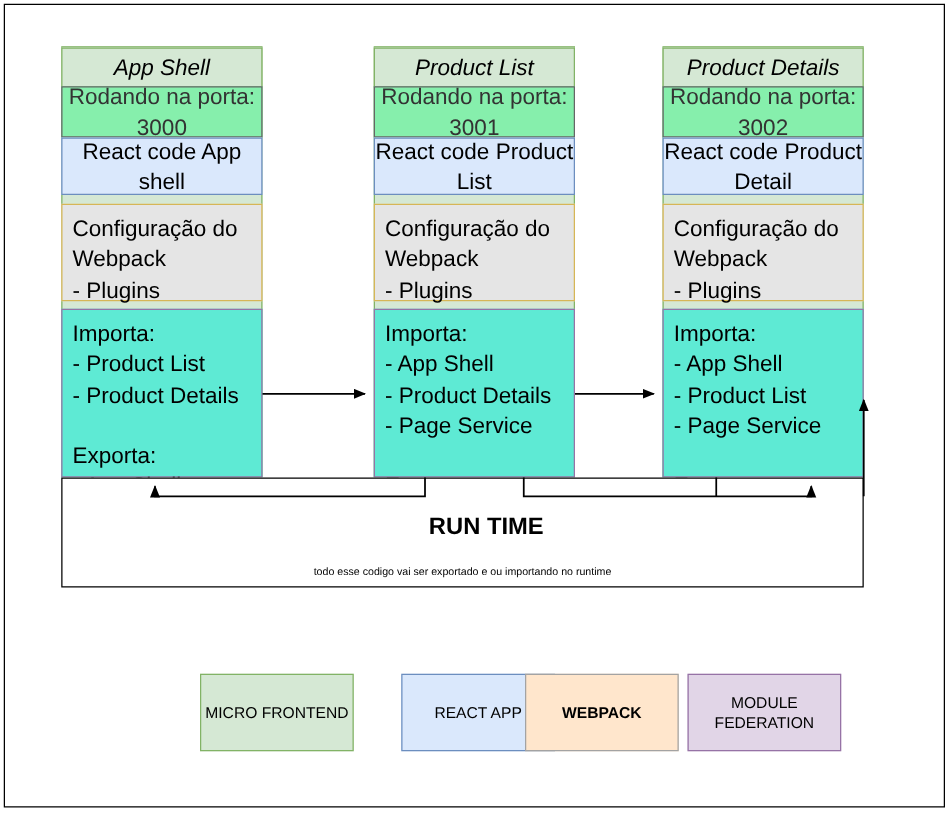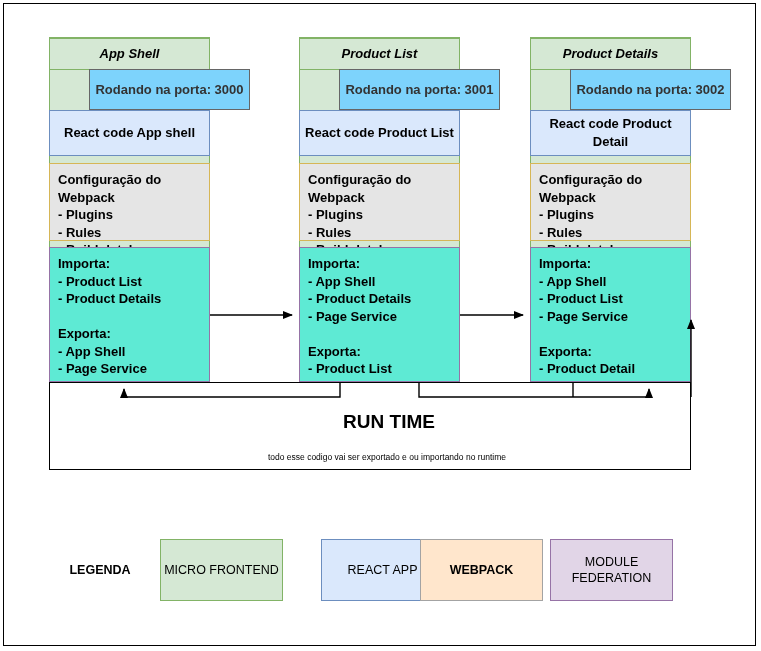--- a/index.html
+++ b/index.html
@@ -2,23 +2,23 @@
 <html><head>
 <meta charset="utf-8">
 <style>
   html,body{margin:0;padding:0;background:#ffffff;}
   body{font-family:"Liberation Sans",sans-serif;}
   #page{position:relative;width:761px;height:651px;background:#ffffff;overflow:hidden;}
   #frame{position:absolute;left:3px;top:3px;width:753px;height:643px;border:1px solid #000;box-sizing:border-box;}
 
   .col{position:absolute;box-sizing:border-box;border:1px solid #82b366;background:#d5e8d4;}
   .cell{position:absolute;box-sizing:border-box;display:flex;align-items:center;justify-content:center;
-        text-align:center;font-size:13px;color:#000;line-height:1.35;font-weight:bold;}
+        text-align:center;font-size:18px;color:#000;line-height:1.35;}
   .title{font-style:italic;border:1px solid #82b366;background:#d5e8d4;}
-  .port{border:1px solid #666666;background:#7dd3fc;color:#333333;margin-left:40px;}
+  .port{border:1px solid #666666;background:#86efac;color:#333333;}
   .react{border:1px solid #6c8ebf;background:#dae8fc;}
   .wp{border:1px solid #d6b656;background:#ffe6cc;}
   .mf{border:1px solid #9673a6;background:#5eead4;}
   .ltxt{justify-content:flex-start;align-items:flex-start;text-align:left;padding:7px 8px;white-space:pre-line;}
   .wp.ltxt{background:#e5e5e5;}
 
   #runtime{position:absolute;box-sizing:border-box;border:1px solid #000;background:#ffffff;}
   #runtime-label{position:absolute;width:100%;text-align:center;font-weight:bold;font-size:19px;color:#000;}
   #runtime-note{position:absolute;width:100%;text-align:center;font-size:8.5px;color:#000;}
 
@@ -85,21 +85,21 @@
   <div class="cell mf ltxt" style="left:530px;top:247px;width:161px;height:135px;">Importa:
 - App Shell
 - Product List
 - Page Service
 
 Exporta:
 - Product Detail</div>
 
   <div id="runtime" style="left:49px;top:382px;width:642px;height:88px;"></div>
   <div id="runtime-label" style="left:49px;top:411px;width:642px;margin-left:19px;">RUN TIME</div>
-  <div id="runtime-note" style="left:49px;top:452px;width:642px;padding-left:17px;">todo esse codigo vai ser exportado e ou importando no runtime</div>
+  <div id="runtime-note" style="left:49px;top:452px;width:642px;">todo esse codigo vai ser exportado e ou importando no runtime</div>
 
   <svg class="wires" viewBox="0 0 761 651" xmlns="http://www.w3.org/2000/svg">
     <defs>
       <marker id="ah" markerWidth="10" markerHeight="10" refX="9" refY="4" orient="auto" markerUnits="userSpaceOnUse">
         <path d="M0,0 L10,4 L0,8 z" fill="#000"></path>
       </marker>
     </defs>
     <g stroke="#000" stroke-width="1.4" fill="none">
 
       <line x1="210" y1="315" x2="292" y2="315" marker-end="url(#ah)"></line>
@@ -109,20 +109,19 @@
       <path d="M340,382 L340,397 L124,397 L124,389" marker-end="url(#ah)"></path>
 
       <path d="M419,382 L419,397 L649,397 L649,389" marker-end="url(#ah)"></path>
 
       <path d="M573,382 L573,397"></path>
 
       <path d="M691,397 L691,320" marker-end="url(#ah)"></path>
     </g>
   </svg>
 
-  <div class="lg-label" style="left:55px;top:557px;width:90px;height:26px;">LEGENDA</div>
 
   <div class="lg-box lg-mfe" style="left:160px;top:539px;width:123px;height:62px;">MICRO FRONTEND</div>
   <div class="lg-box lg-react" style="left:290px;top:539px;width:123px;height:62px;margin-left:31px;">REACT APP</div>
   <div class="lg-box lg-wp" style="left:420px;top:539px;width:123px;height:62px;">WEBPACK</div>
   <div class="lg-box lg-mf" style="left:550px;top:539px;width:123px;height:62px;">MODULE
 FEDERATION</div>
 </div>
 
 </body></html>

